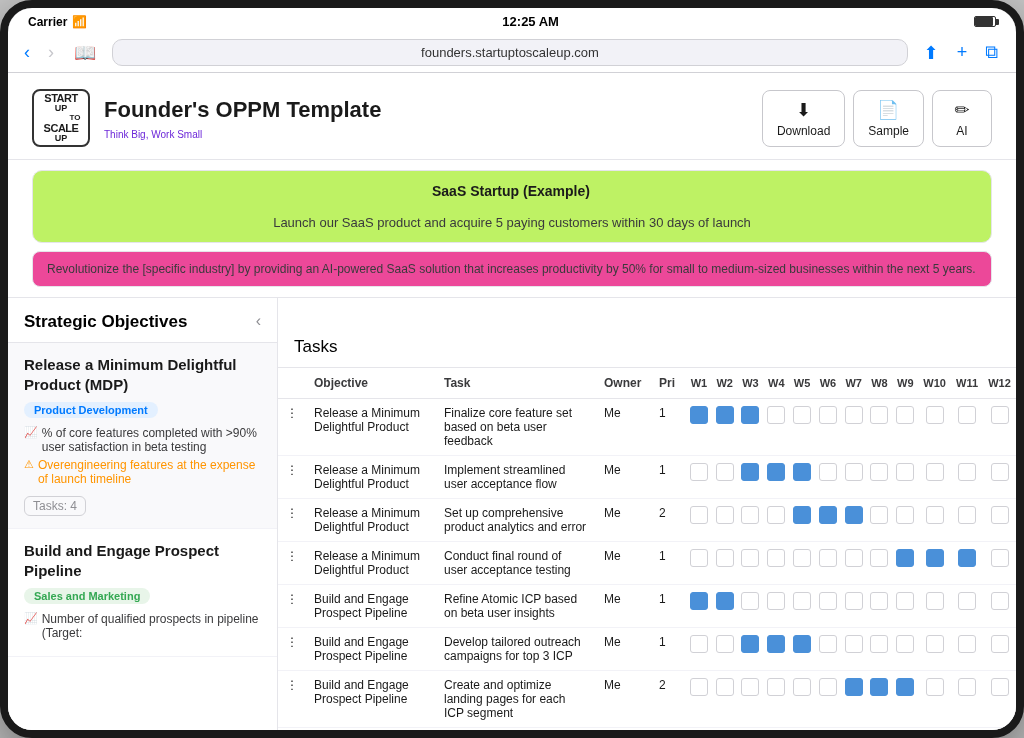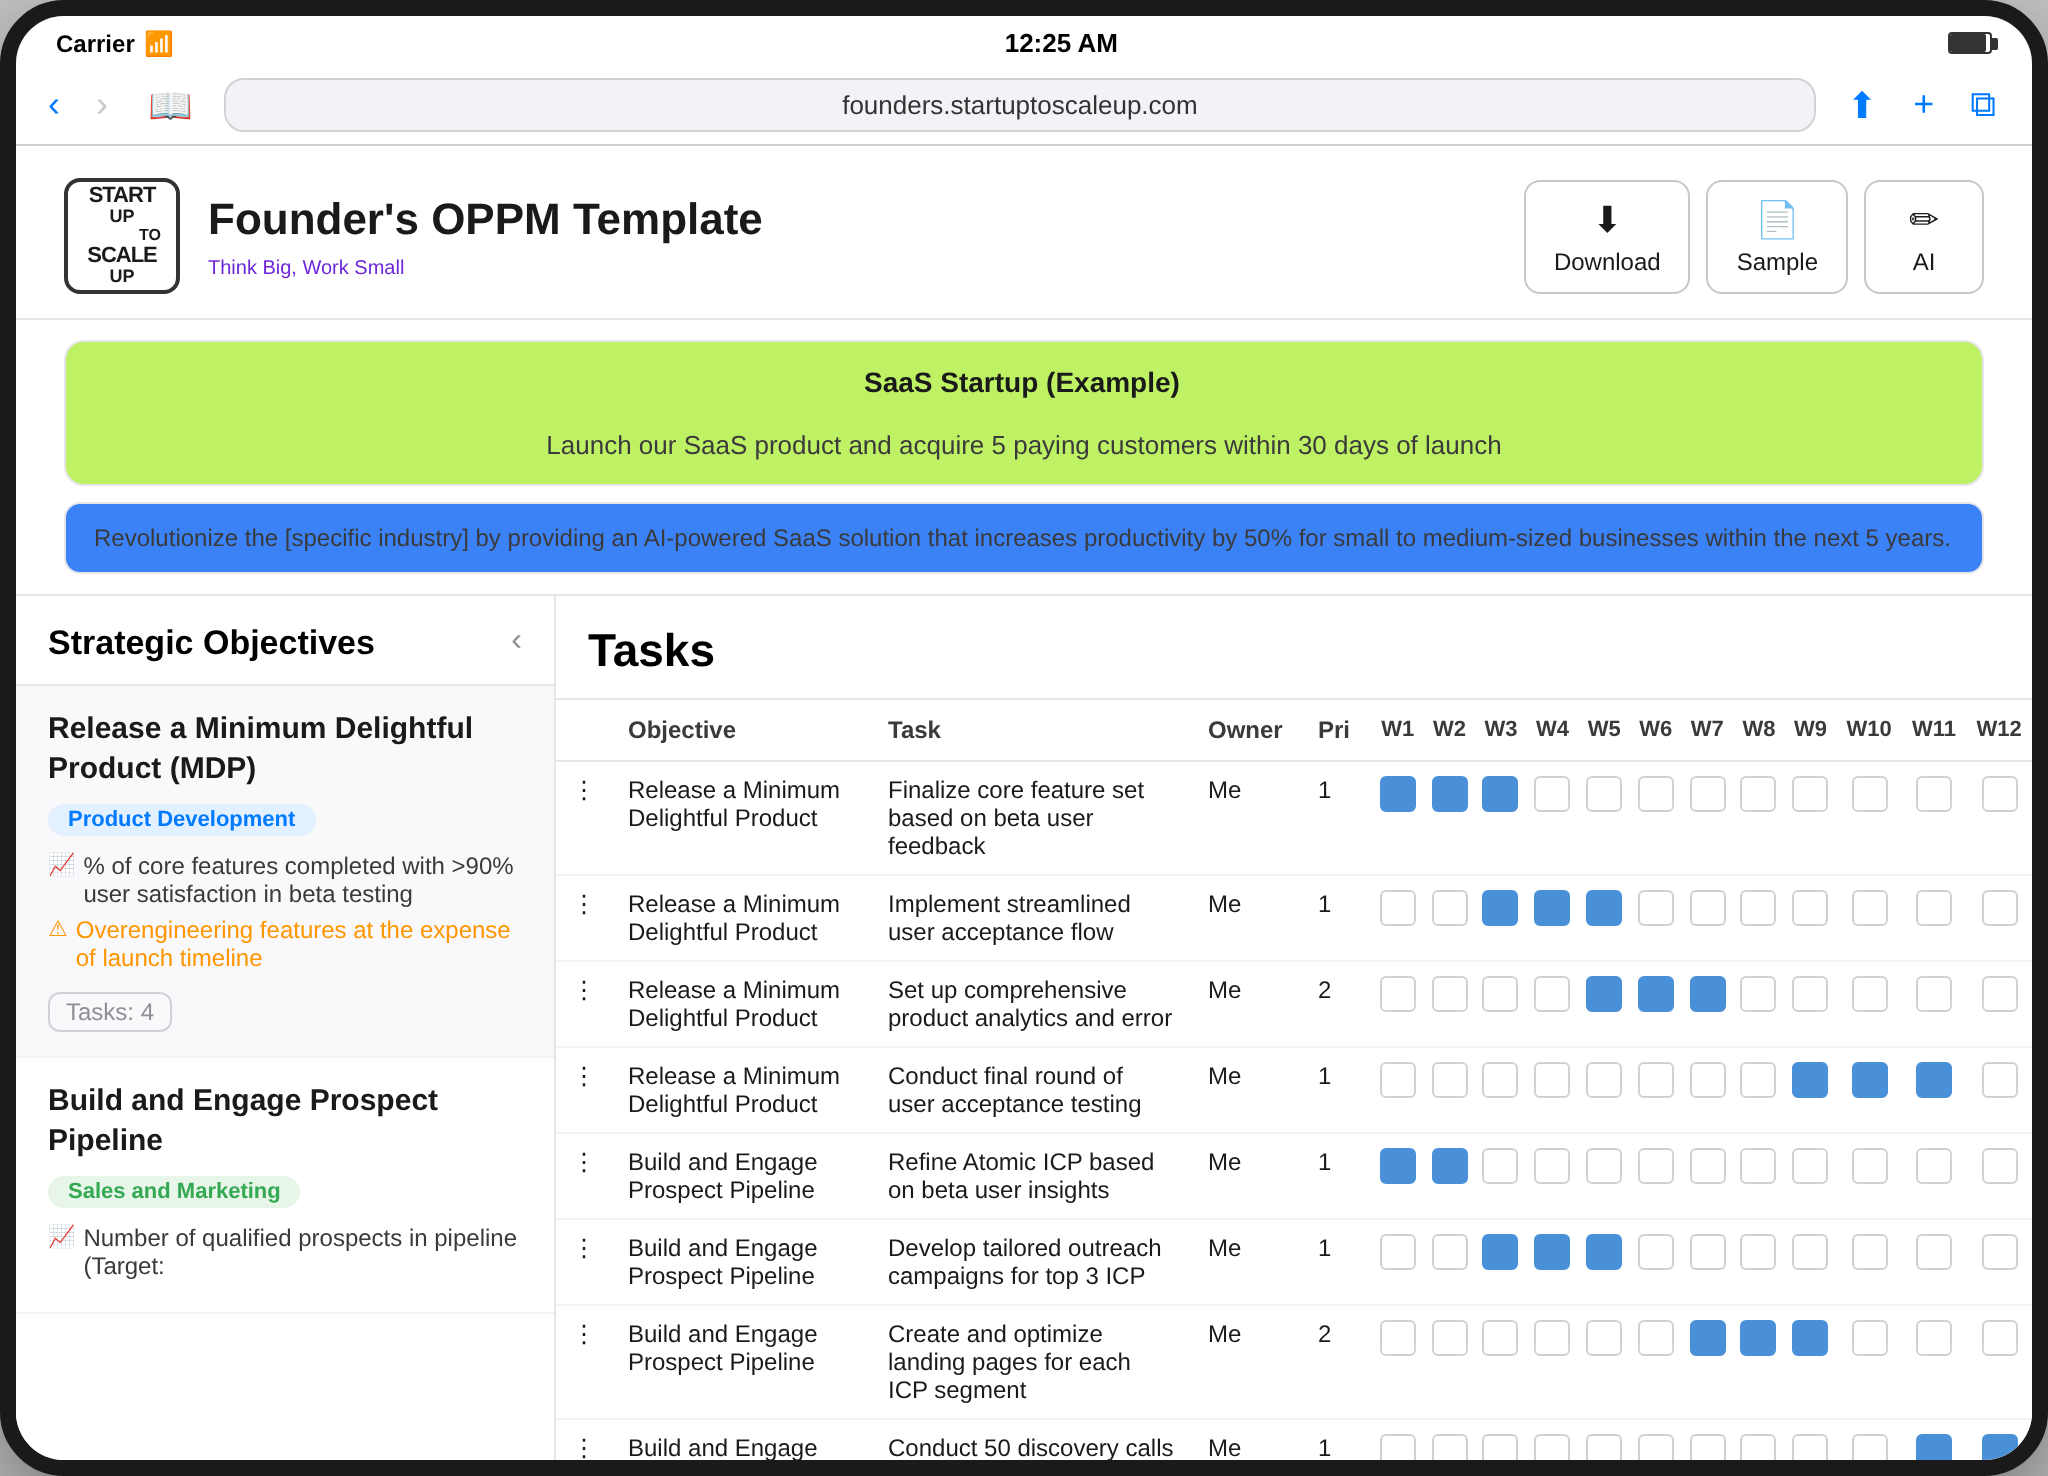--- a/index.html
+++ b/index.html
@@ -149,21 +149,21 @@
       color: #3a3a3c;
       flex: 1;
     }
     .vision-strip {
       margin: 0 24px 10px;
       padding: 10px 14px;
       border: 1px solid #e5e5ea;
       border-radius: 8px;
       font-size: 12px;
       color: #3a3a3c;
-      background: #3b82f6;
+      background: #ec4899;
     }
     .main-body {
       display: flex;
       flex: 1;
       overflow: hidden;
       border-top: 1px solid #e5e5ea;
     }
     .sidebar {
       width: 270px;
       border-right: 1px solid #e5e5ea;
@@ -240,21 +240,21 @@
     .tasks-panel {
       flex: 1;
       overflow-x: auto;
       overflow-y: auto;
       background: #fff;
     }
     .tasks-header {
       padding: 14px 16px 10px;
       border-bottom: 1px solid #e5e5ea;
     }
-    .tasks-header h2 { font-size: 23px; font-weight: 700; }
+    .tasks-header h2 { font-size: 17px; font-weight: 400; margin-top: 25px; }
     .tasks-table {
       width: 100%;
       border-collapse: collapse;
       min-width: 700px;
     }
     .tasks-table th {
       padding: 8px 8px;
       font-size: 12px;
       font-weight: 600;
       color: #3a3a3c;

